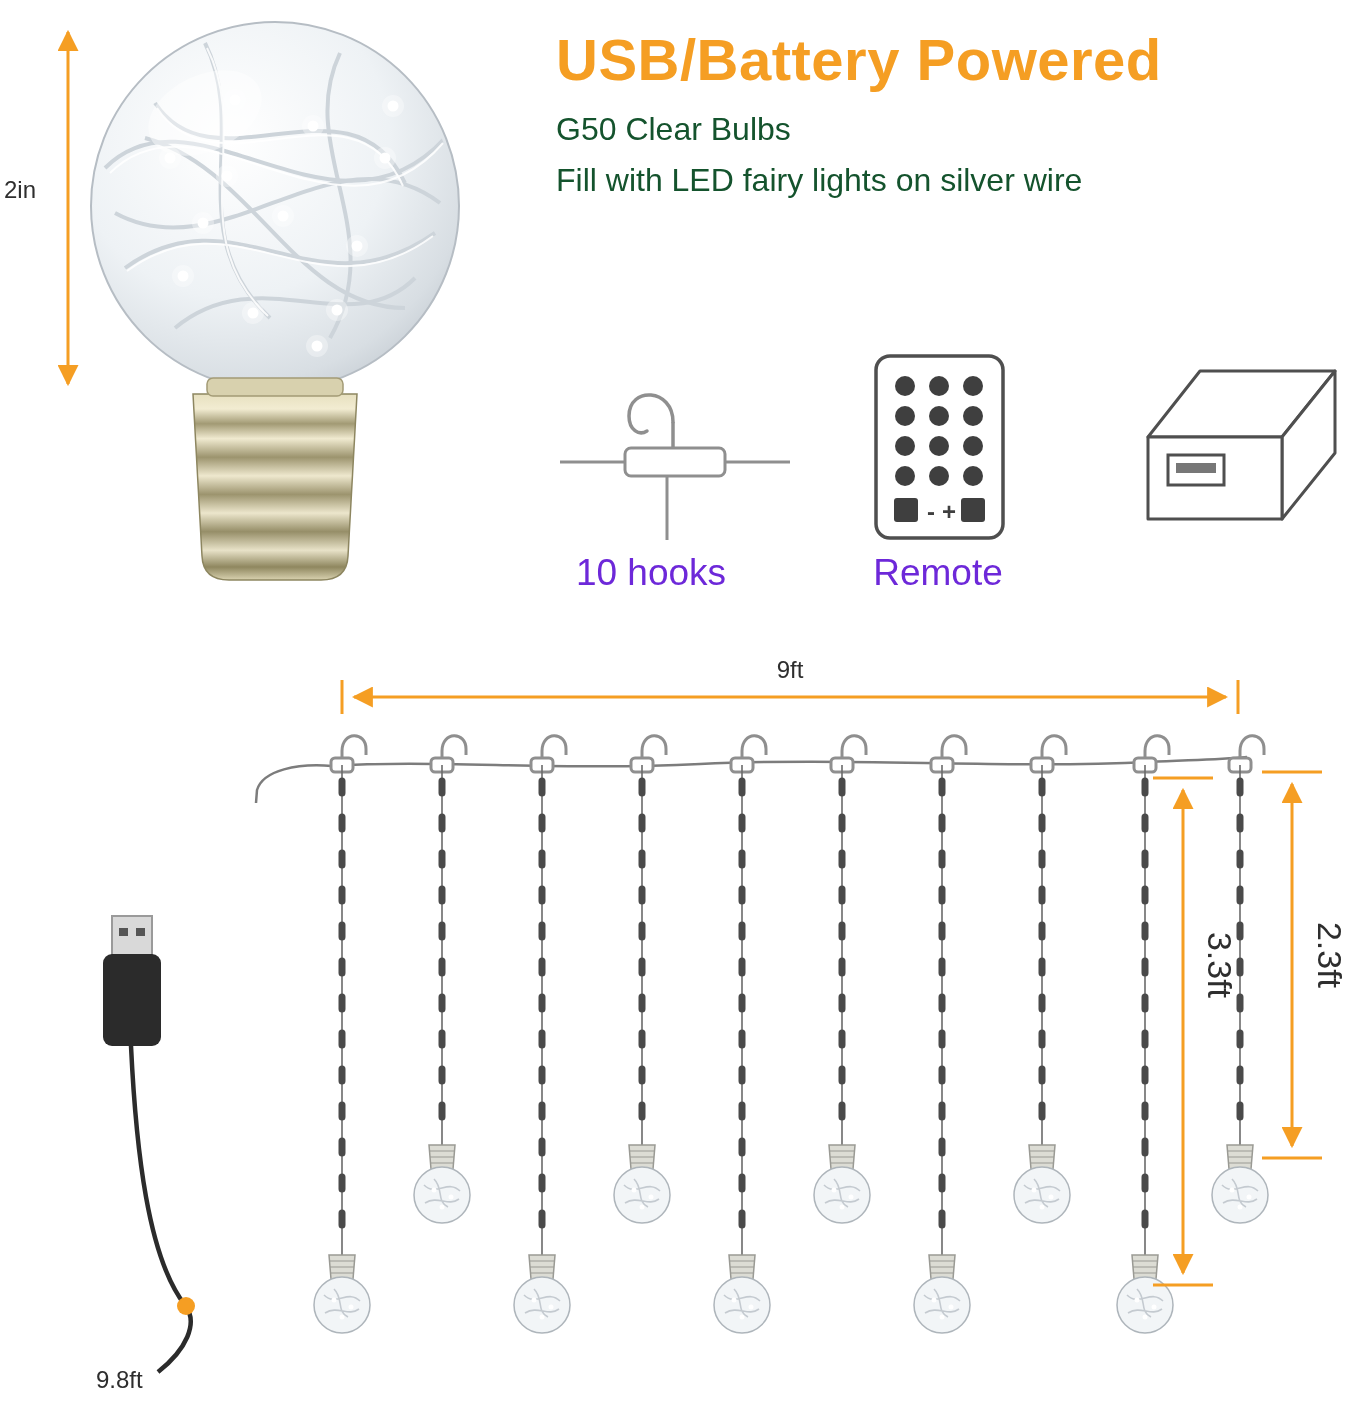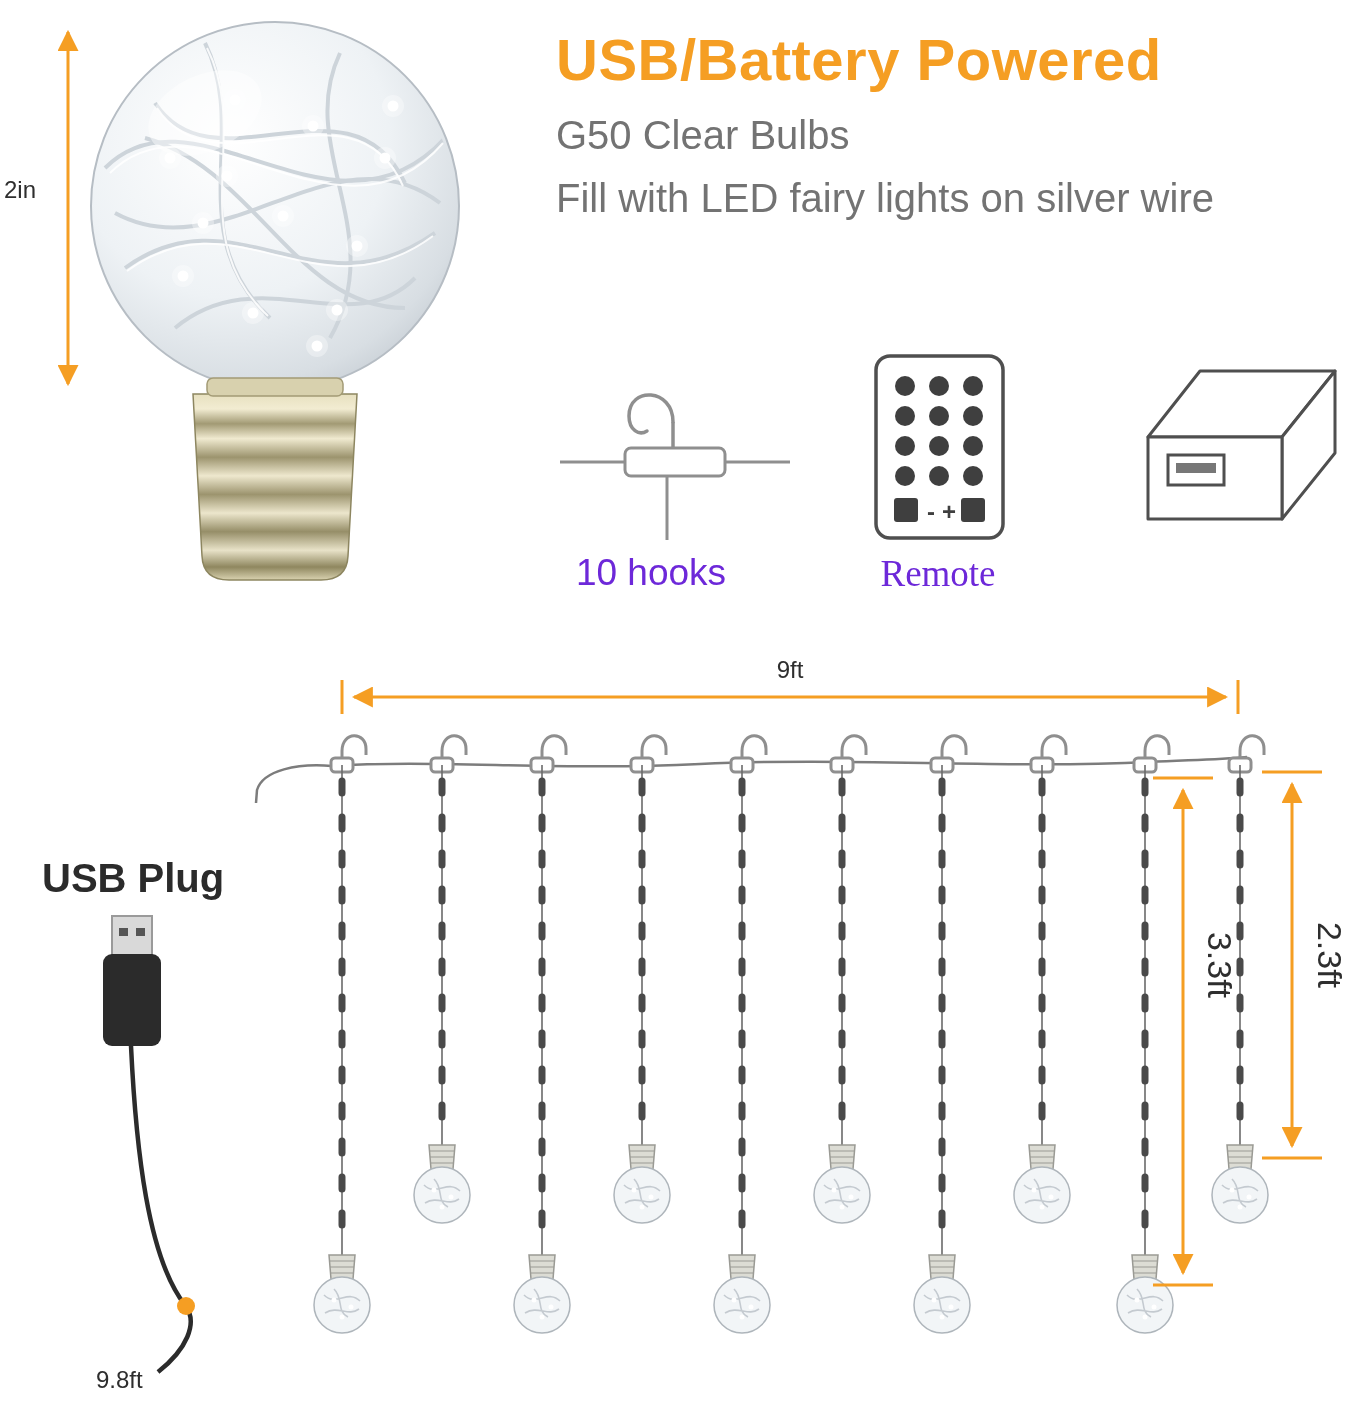--- a/index.html
+++ b/index.html
@@ -8,21 +8,21 @@
   body {
     width:1364px; height:1413px; position:relative; overflow:hidden;
     font-family:"Liberation Sans", sans-serif; color:var(--ink);
   }
   .abs { position:absolute; }
   .nowrap { white-space:nowrap; }
   .center { transform:translateX(-50%); }
   .title {
     font-size:58px; font-weight:700; color:var(--accent); letter-spacing:0.5px;
   }
-  .sub { font-size:40px; color:#737373; line-height:1.58; }
+  .sub { font-size:32px; color:#14532d; line-height:1.58; }
   .cap-label { font-size:37px; color:#6d28d9; }
   .dim-label { font-size:24px; color:#2e2e2e; }
   .plug-label { font-size:40px; font-weight:600; color:#2b2b2b; }
   .accent-stroke { stroke:var(--accent); }
   .accent-fill { fill:var(--accent); }
   svg text { font-family:"Liberation Sans", sans-serif; }
   .svg-dim { font-size:34px; fill:#2e2e2e; }
 </style>
 </head>
 <body>
@@ -238,29 +238,28 @@
         <circle cx="101" cy="94" r="10"></circle>
       <circle cx="33" cy="124" r="10"></circle>
         <circle cx="67" cy="124" r="10"></circle>
         <circle cx="101" cy="124" r="10"></circle>
       <rect x="22" y="146" width="24" height="24" rx="3"></rect>
       <rect x="89" y="146" width="24" height="24" rx="3"></rect>
     </g>
     <text x="59" y="168" text-anchor="middle" font-size="24" font-weight="700" fill="#3f3f3f">-</text>
     <text x="77" y="168" text-anchor="middle" font-size="24" font-weight="700" fill="#3f3f3f">+</text>
   </svg>
-  <div class="abs cap-label nowrap center" style="left:938px;top:552px;font-family:Liberation Serif, serif;">Remote</div>
+  <div class="abs cap-label nowrap center" style="left:938px;top:552px;">Remote</div>
 
   <svg class="abs" style="left:1130px;top:355px;" width="220" height="180" viewBox="0 0 220 180">
     <g fill="#ffffff" stroke="#4f4f4f" stroke-width="3" stroke-linejoin="round">
       <polygon points="18,82 70,16 205,16 152,82"></polygon>
       <polygon points="152,82 205,16 205,98 152,164"></polygon>
       <polygon points="18,82 152,82 152,164 18,164"></polygon>
     </g>
     <rect x="38" y="100" width="56" height="30" fill="#ffffff" stroke="#4f4f4f" stroke-width="3"></rect>
     <rect x="46" y="108" width="40" height="10" fill="#777777"></rect>
   </svg>
 
   <div class="abs dim-label nowrap center" style="left:790px;top:656px;">9ft</div>
-  <div class="abs plug-label nowrap" style="left:42px;top:856px;">USB Plug</div>
   <div class="abs dim-label nowrap" style="left:96px;top:1366px;text-align:right;">9.8ft</div>
 
 </div>
 
 </body></html>

